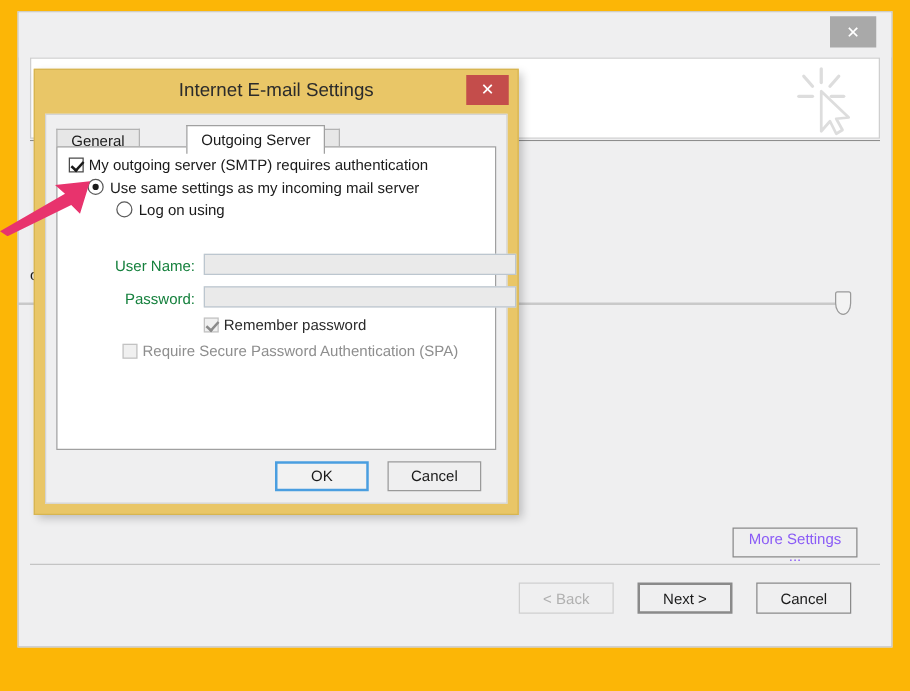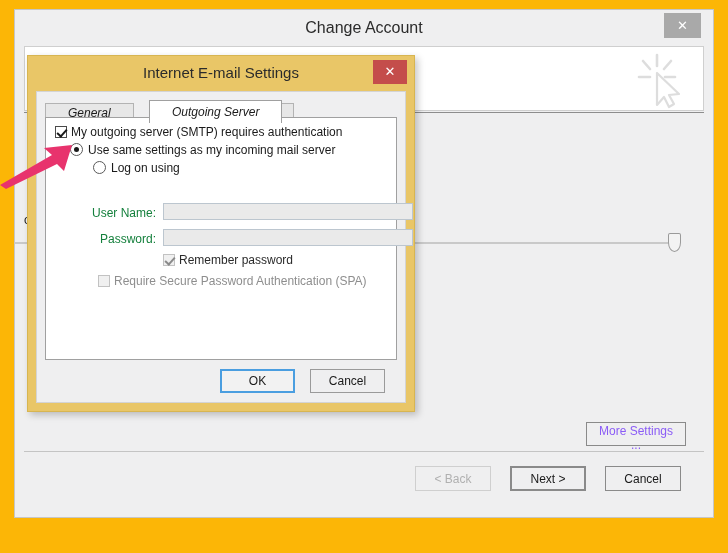--- a/index.html
+++ b/index.html
@@ -246,30 +246,29 @@
     left: 8px;
     top: 8px;
     right: 8px;
     height: 22px;
   }
   .tab {
     position: absolute;
     top: 3px;
     height: 19px;
     line-height: 19px;
-    padding: 0 22px;
+    padding: 0 11px;
     background: #e7e7e7;
     border: 1px solid #b3b3b3;
     border-bottom: none;
     font-size: 12px;
     color: #1a1a1a;
     box-sizing: border-box;
     cursor: default;
     white-space: nowrap;
-    font-style: italic;
   }
   .tab.active {
     top: 0;
     height: 23px;
     line-height: 23px;
     background: #ffffff;
     border-color: #a0a0a0;
     z-index: 3;
     margin-left: 48px;
   }
@@ -407,21 +406,20 @@
     height: 46px;
     pointer-events: none;
   }
 </style>
 </head>
 <body>
 
 <div id="change-account-window">
 
   <div id="ca-titlebar">
-    <div id="ca-title">Change Account</div>
     <div id="ca-close">✕</div>
   </div>
 
   <div id="ca-body">
 
     <div id="ca-whitepanel">
       <svg id="cursor-watermark" viewBox="0 0 52 56">
         <g stroke="#c2c2c2" stroke-width="2.6" fill="none" stroke-linecap="round">
           <line x1="22" y1="2" x2="22" y2="13"></line>
           <line x1="8" y1="8" x2="15" y2="16"></line>

